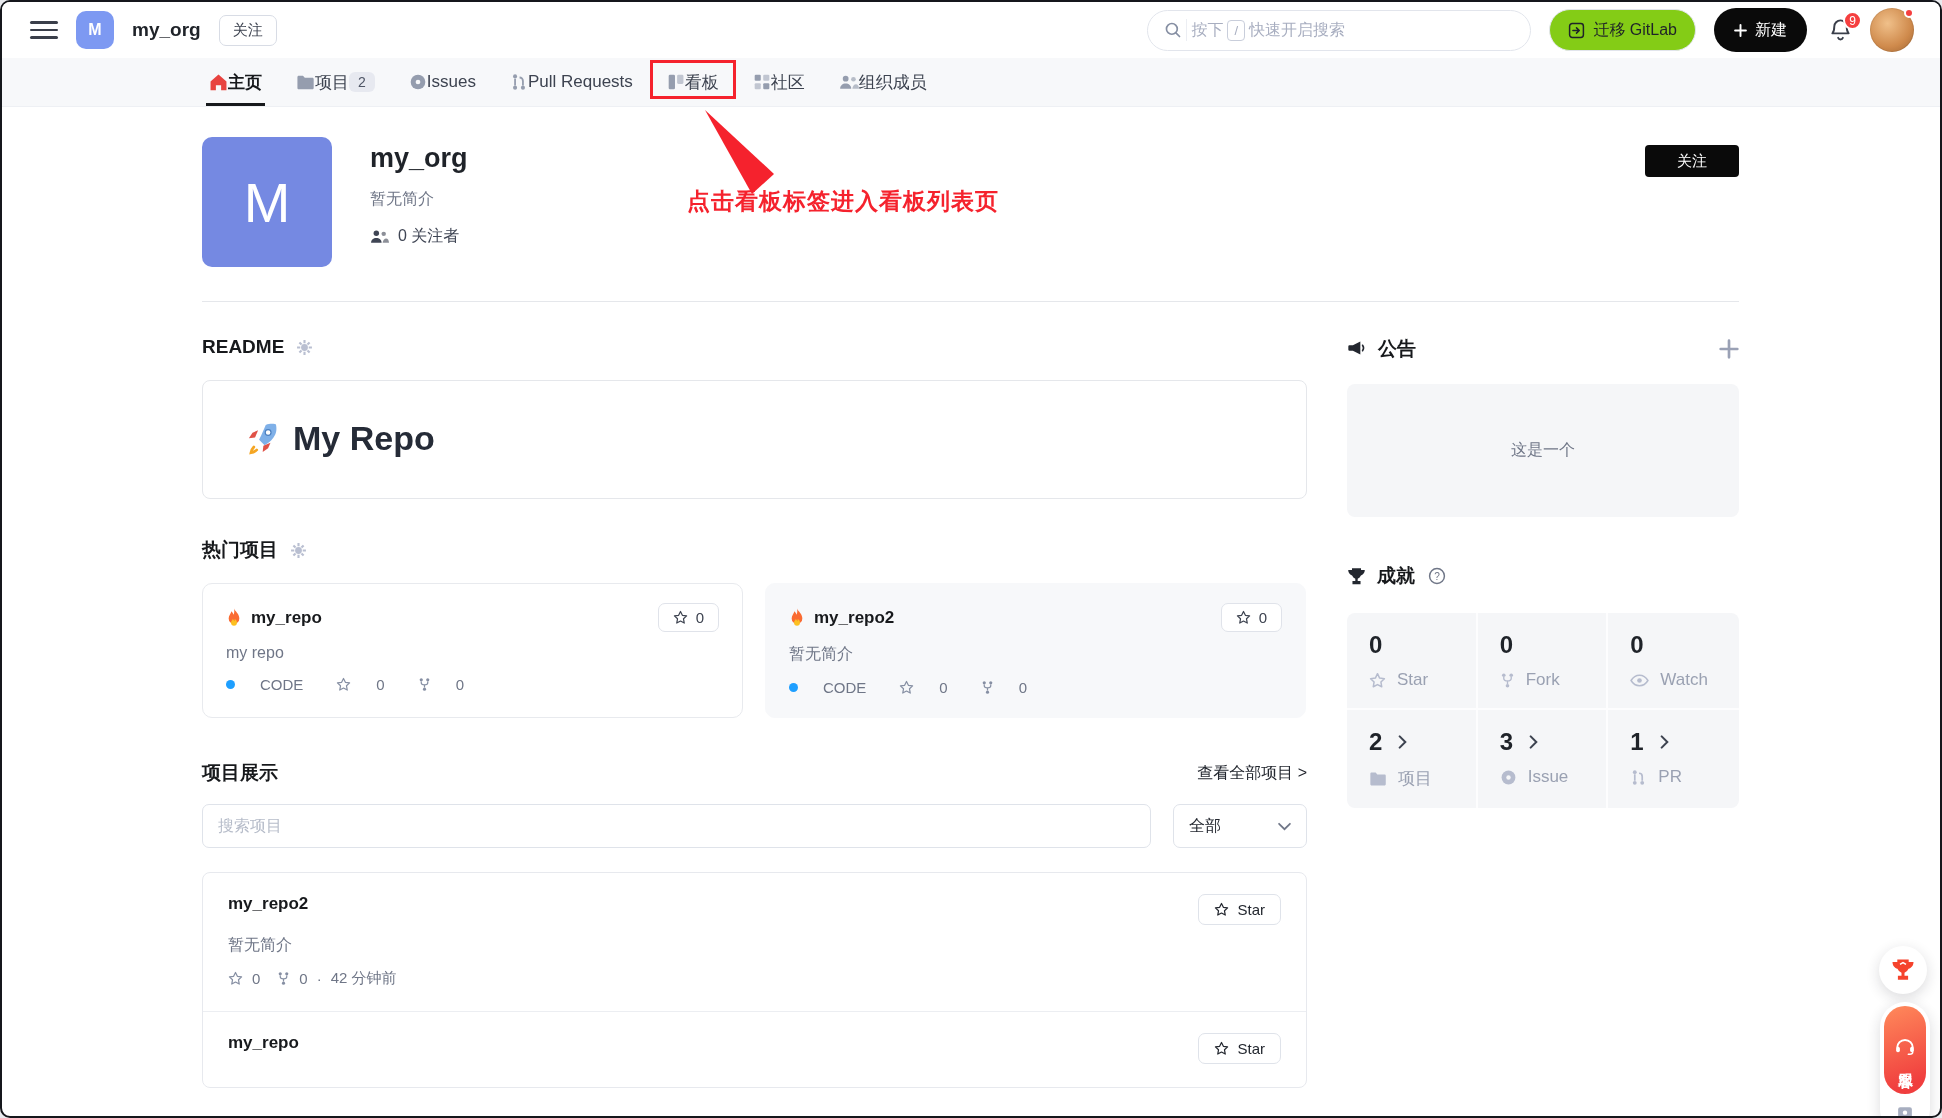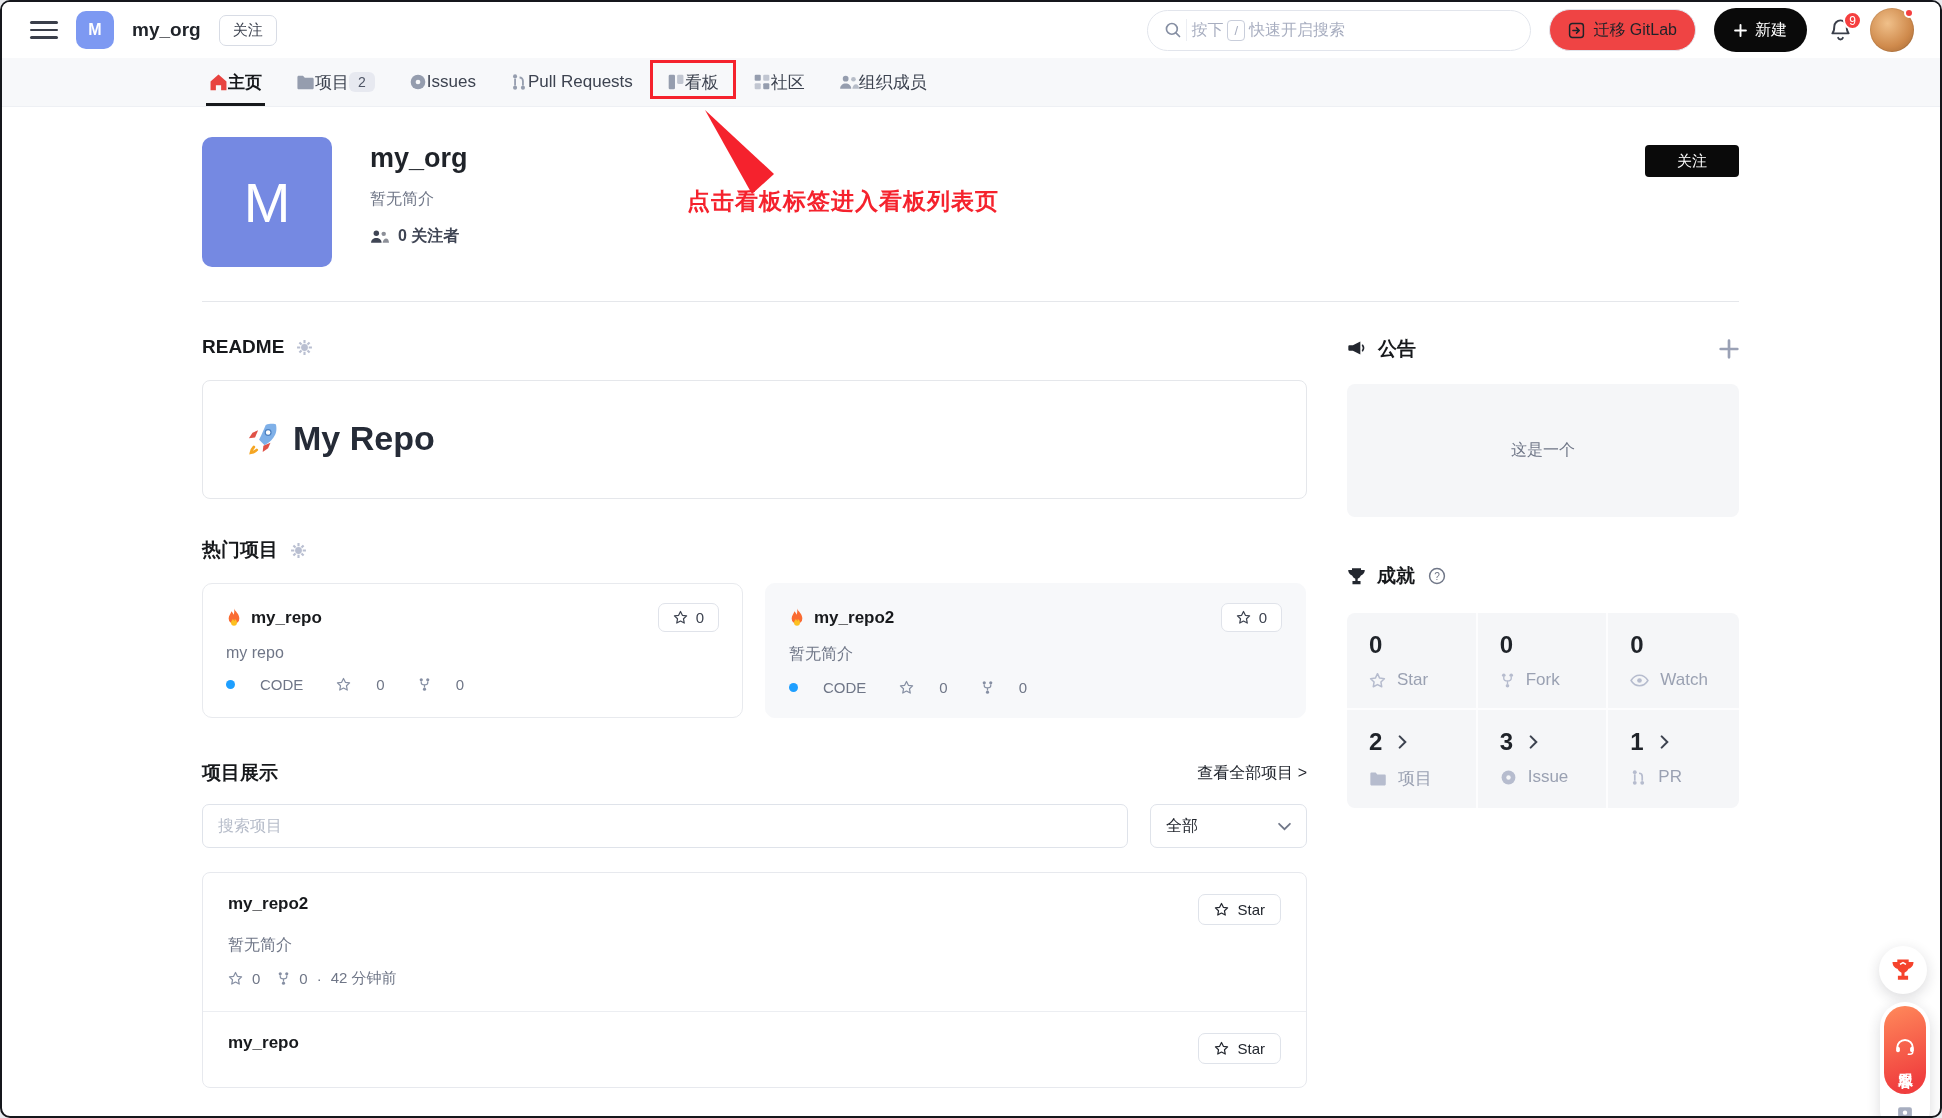--- a/index.html
+++ b/index.html
@@ -22,21 +22,21 @@
   .org-name { font-size:19px; font-weight:bold; color:#1f2329; }
   .follow-chip { font-size:15px; color:#3d4350; background:#fff; border:1px solid #d8dce5;
                  border-radius:7px; padding:5px 13px; cursor:pointer; }
   .hdr-right { display:flex; align-items:center; gap:18px; }
   .searchbox { width:384px; height:41px; border:1px solid #e2e5ec; border-radius:21px;
                display:flex; align-items:center; gap:4px; padding:0 16px; color:#a8aec0;
                font-size:16px; background:#fff; cursor:text; }
   .searchbox .sep { width:1px; height:22px; background:#eceef3; }
   .kbd { border:1px solid #c9cedb; border-radius:4px; padding:0 6px; font-size:13px;
          color:#a8aec0; line-height:19px; }
-  .btn-pill { height:42px; border-radius:21px; border:1px solid #e2e5ec; background:#ef4444;
+  .btn-pill { height:42px; border-radius:21px; border:1px solid #e2e5ec; background:#84cc16;
               display:flex; align-items:center; gap:8px; padding:0 18px; font-size:16px;
               color:#1f2329; cursor:pointer; }
   .btn-new { height:44px; border-radius:22px; background:#0a0a0a; color:#fff; border:none;
              display:flex; align-items:center; gap:8px; padding:0 20px; font-size:16px;
              cursor:pointer; }
   .bell-wrap { position:relative; cursor:pointer; margin-left:4px; }
   .bell-badge { position:absolute; top:-7px; right:-10px; min-width:19px; height:19px;
                 background:#f53f3f; color:#fff; font-size:12px; border-radius:10px;
                 display:flex; align-items:center; justify-content:center; padding:0 4px;
                 border:2px solid #fff; }
@@ -65,21 +65,21 @@
   
   .content { margin-left:200px; width:1537px; }
   .hero { display:flex; margin-top:30px; }
   .hero-avatar { width:130px; height:130px; border-radius:10px; background:#7589e2;
                  display:flex; align-items:center; justify-content:center;
                  color:#fff; font-size:56px; }
   .hero-info { margin-left:38px; padding-top:6px; }
   .hero-name { font-size:27px; font-weight:bold; }
   .hero-desc { margin-top:15px; font-size:16px; color:#6f7687; }
   .hero-followers { margin-top:16px; display:flex; align-items:center; gap:9px;
-                    font-size:16px; color:#3f4554;font-weight:bold; }
+                    font-size:16px; color:#3f4554; }
   .btn-follow { margin-left:auto; align-self:flex-start; margin-top:8px; width:94px; height:32px;
                 background:#0a0a0a; color:#fff; border:none; border-radius:4px; font-size:15px;
                 cursor:pointer; }
   .hero-divider { border:none; border-top:1px solid #e5e7eb; margin:34px 0 0 0; }
   
   .main { display:flex; gap:40px; margin-top:34px; }
   .col-left { width:1105px; }
   .col-right { width:392px; }
   .sec-head { display:flex; align-items:center; gap:12px; }
   .sec-title { font-size:19px; font-weight:bold; color:#17191c; }
@@ -103,21 +103,21 @@
   .pop-meta { margin-top:14px; display:flex; align-items:center; gap:25px; font-size:15px; color:#6f7687; }
   .lang-dot { width:9px; height:9px; border-radius:50%; background:#1e9fff; }
   .meta-ic { display:flex; color:#868fa3; margin-left:8px; }
   
   .proj-head { display:flex; align-items:center; justify-content:space-between; margin-top:42px; }
   .link-plain { font-size:16px; color:#23272f; cursor:pointer; }
   .proj-filter { display:flex; gap:22px; margin-top:18px; }
   .proj-search { flex:1; height:44px; border:1px solid #dfe3ea; border-radius:7px; padding:0 15px;
                  font-size:16px; color:#23272f; outline:none; }
   .proj-search::placeholder { color:#b6bcc9; }
-  .proj-select { width:157px; height:44px; border:1px solid #dfe3ea; border-radius:7px;
+  .proj-select { width:134px; height:44px; border:1px solid #dfe3ea; border-radius:7px;
                  display:flex; align-items:center; justify-content:space-between; padding:0 15px;
                  font-size:16px; color:#23272f; cursor:pointer; background:#fff; }
   .proj-list { margin-top:24px; border:1px solid #e7e9ee; border-radius:8px; }
   .proj-row { padding:21px 25px 23px; }
   .proj-row + .proj-row { border-top:1px solid #eceef2; }
   .proj-row-head { display:flex; align-items:flex-start; }
   .proj-name { font-size:17px; font-weight:bold; color:#17191c; cursor:pointer; }
   .btn-star { margin-left:auto; display:flex; align-items:center; gap:8px; border:1px solid #dfe3ea;
               background:#fff; border-radius:7px; padding:6px 15px; font-size:15px; color:#23272f;
               cursor:pointer; }

